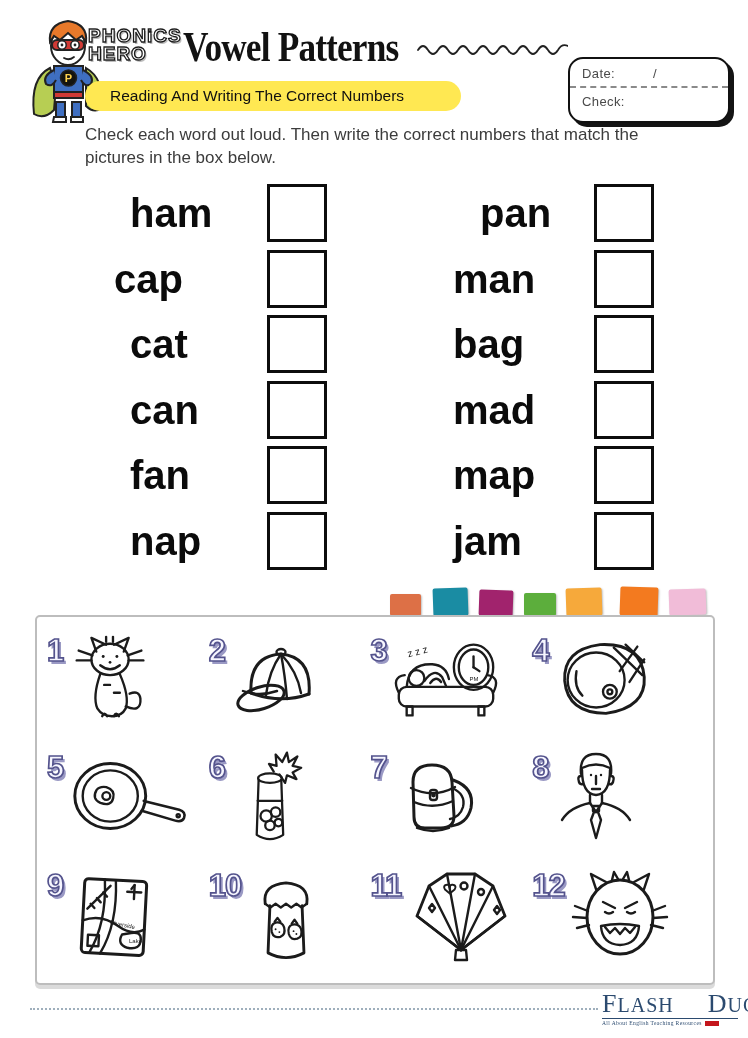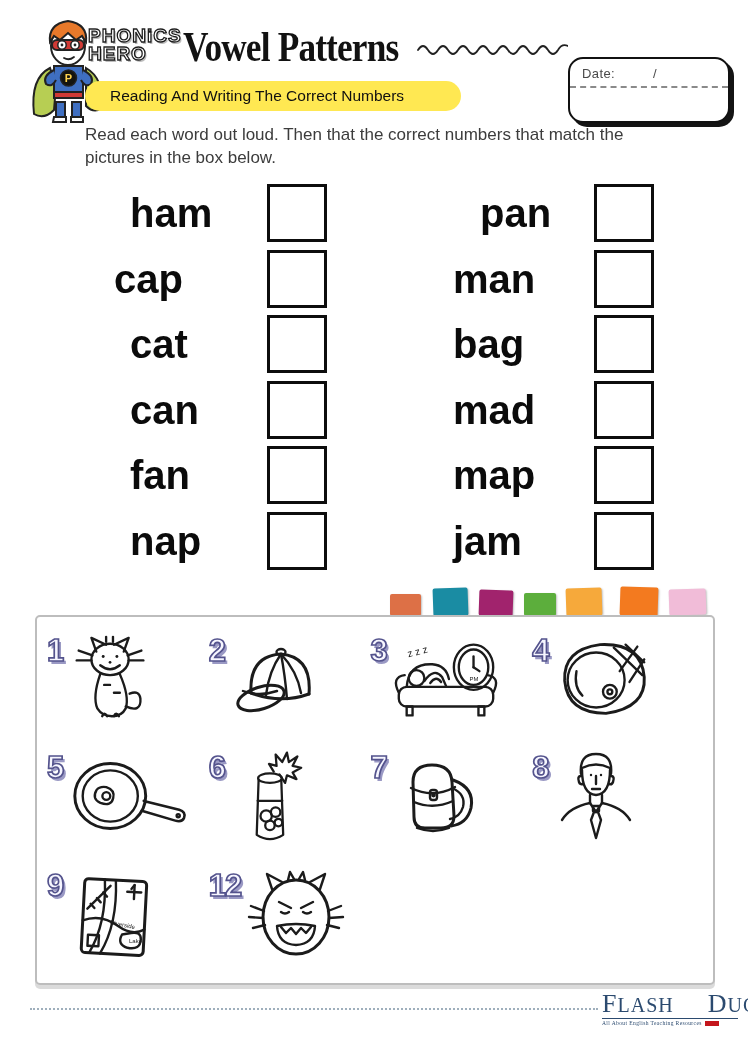--- a/index.html
+++ b/index.html
@@ -91,25 +91,28 @@
 
 <svg class="squiggle" width="152" height="24" viewBox="0 0 152 24">
   <path d="M2 12 q5 -8 10 0 q5 8 10 0 q5 -8 10 0 q5 8 10 0 q5 -8 10 0 q5 8 10 0 q5 -8 10 0 q5 8 10 0 q5 -8 10 0 q5 8 10 0 q5 -8 10 0 q5 8 10 0 q5 -8 10 0 q5 8 10 0 q4 -7 10 -4" fill="none" stroke="#222" stroke-width="1.8" stroke-linecap="round"></path>
 </svg>
 
 <div class="datebox">
   <div class="daterow">
     <span>Date:</span>
     <span>/</span>
   </div>
+  <div class="checkrow">
+    <span>Check:</span>
+  </div>
 </div>
 
 <div class="banner">Reading And Writing The Correct Numbers</div>
 
-<div class="instructions">Read each word out loud. Then that the correct numbers that match the pictures in the box below.</div>
+<div class="instructions">Check each word out loud. Then write the correct numbers that match the pictures in the box below.</div>
 
 <div>
   <div class="word" style="left:130px;top:184px">ham</div>
   <div class="wbox" style="left:267px;top:184px"></div>
   <div class="word" style="left:480px;top:184px">pan</div>
   <div class="wbox" style="left:594px;top:184px"></div>
 
   <div class="word" style="left:114px;top:250px">cap</div>
   <div class="wbox" style="left:267px;top:250px"></div>
   <div class="word" style="left:453px;top:250px">man</div>
@@ -318,21 +321,59 @@
             <path d="M63 27 L77 27"></path>
             <path d="M70 20 L67 24"></path>
           <path d="M60 70 Q55 80 66 83 Q79 85 79 74 Q79 66 69 68 Z"></path>
           <rect x="26" y="72" width="11" height="11"></rect>
         </g>
         <text x="47" y="60" font-size="6" transform="rotate(12 47 60)">Riverside</text>
         <text x="66" y="79" font-size="6">Lake</text>
       </svg>
     </div>
 
-
+    <div class="cell">
+      <span class="num">10</span>
+      <svg class="pic" width="90" height="104" viewBox="0 0 90 110">
+        <g>
+          <path d="M28 44 L26 94 Q45 104 64 94 L62 44" stroke-width="3"></path>
+          <path d="M23 42 Q20 22 45 20 Q70 22 67 42" stroke-width="3"></path>
+          <path d="M23 42 l5.5 4 l5.5 -4 l5.5 4 l5.5 -4 l5.5 4 l5.5 -4 l5.5 4 l5.5 -4"></path>
+          <path d="M34 62 Q28 64 30 72 Q32 79 39 77 Q45 75 43 67 Q41 61 34 62 Z"></path>
+          <path d="M52 64 Q46 66 48 74 Q50 81 57 79 Q63 77 61 69 Q59 63 52 64 Z"></path>
+          <path d="M33 61 L36 57 L39 61"></path>
+            <path d="M51 63 L54 59 L57 63"></path>
+        </g>
+        <circle class="fill" cx="34" cy="69" r="1"></circle>
+          <circle class="fill" cx="38" cy="72" r="1"></circle>
+        <circle class="fill" cx="53" cy="71" r="1"></circle>
+          <circle class="fill" cx="56" cy="74" r="1"></circle>
+      </svg>
+    </div>
+
+    <div class="cell">
+      <span class="num">11</span>
+      <svg class="pic" width="120" height="102" viewBox="0 0 120 102">
+        <g>
+          <path d="M60 86 L16 52 L28 22 L46 10 L74 10 L92 22 L104 52 Z" stroke-width="2.8"></path>
+          <path d="M60 86 L28 22"></path>
+            <path d="M60 86 L46 10"></path>
+            <path d="M60 86 L74 10"></path>
+            <path d="M60 86 L92 22"></path>
+          <path d="M60 86 L16 52"></path>
+            <path d="M60 86 L104 52"></path>
+          <path d="M55 86 L65 86 L66 96 L54 96 Z"></path>
+          <path d="M28 44 l3 -4 l3 4 l-3 4 Z"></path>
+          <path d="M43 24 q-3 -5 2 -6 q4 -1 4 4 q0 -5 4 -4 q5 1 2 6 l-6 5 Z" transform="scale(0.8) translate(12 8)"></path>
+          <circle cx="63" cy="22" r="3.5"></circle>
+          <circle cx="80" cy="28" r="3"></circle>
+          <path d="M93 46 l3 -4 l3 4 l-3 4 Z"></path>
+        </g>
+      </svg>
+    </div>
 
     <div class="cell">
       <span class="num">12</span>
       <svg class="pic" width="110" height="102" viewBox="0 0 110 102">
         <g>
           <ellipse cx="55" cy="53" rx="33" ry="37" stroke-width="3"></ellipse>
           <path d="M31 25 L26 10 L41 18"></path>
           <path d="M79 25 L84 10 L69 18"></path>
           <path d="M47 16 L49 8 L53 15"></path>
             <path d="M58 15 L62 8 L64 16"></path>

